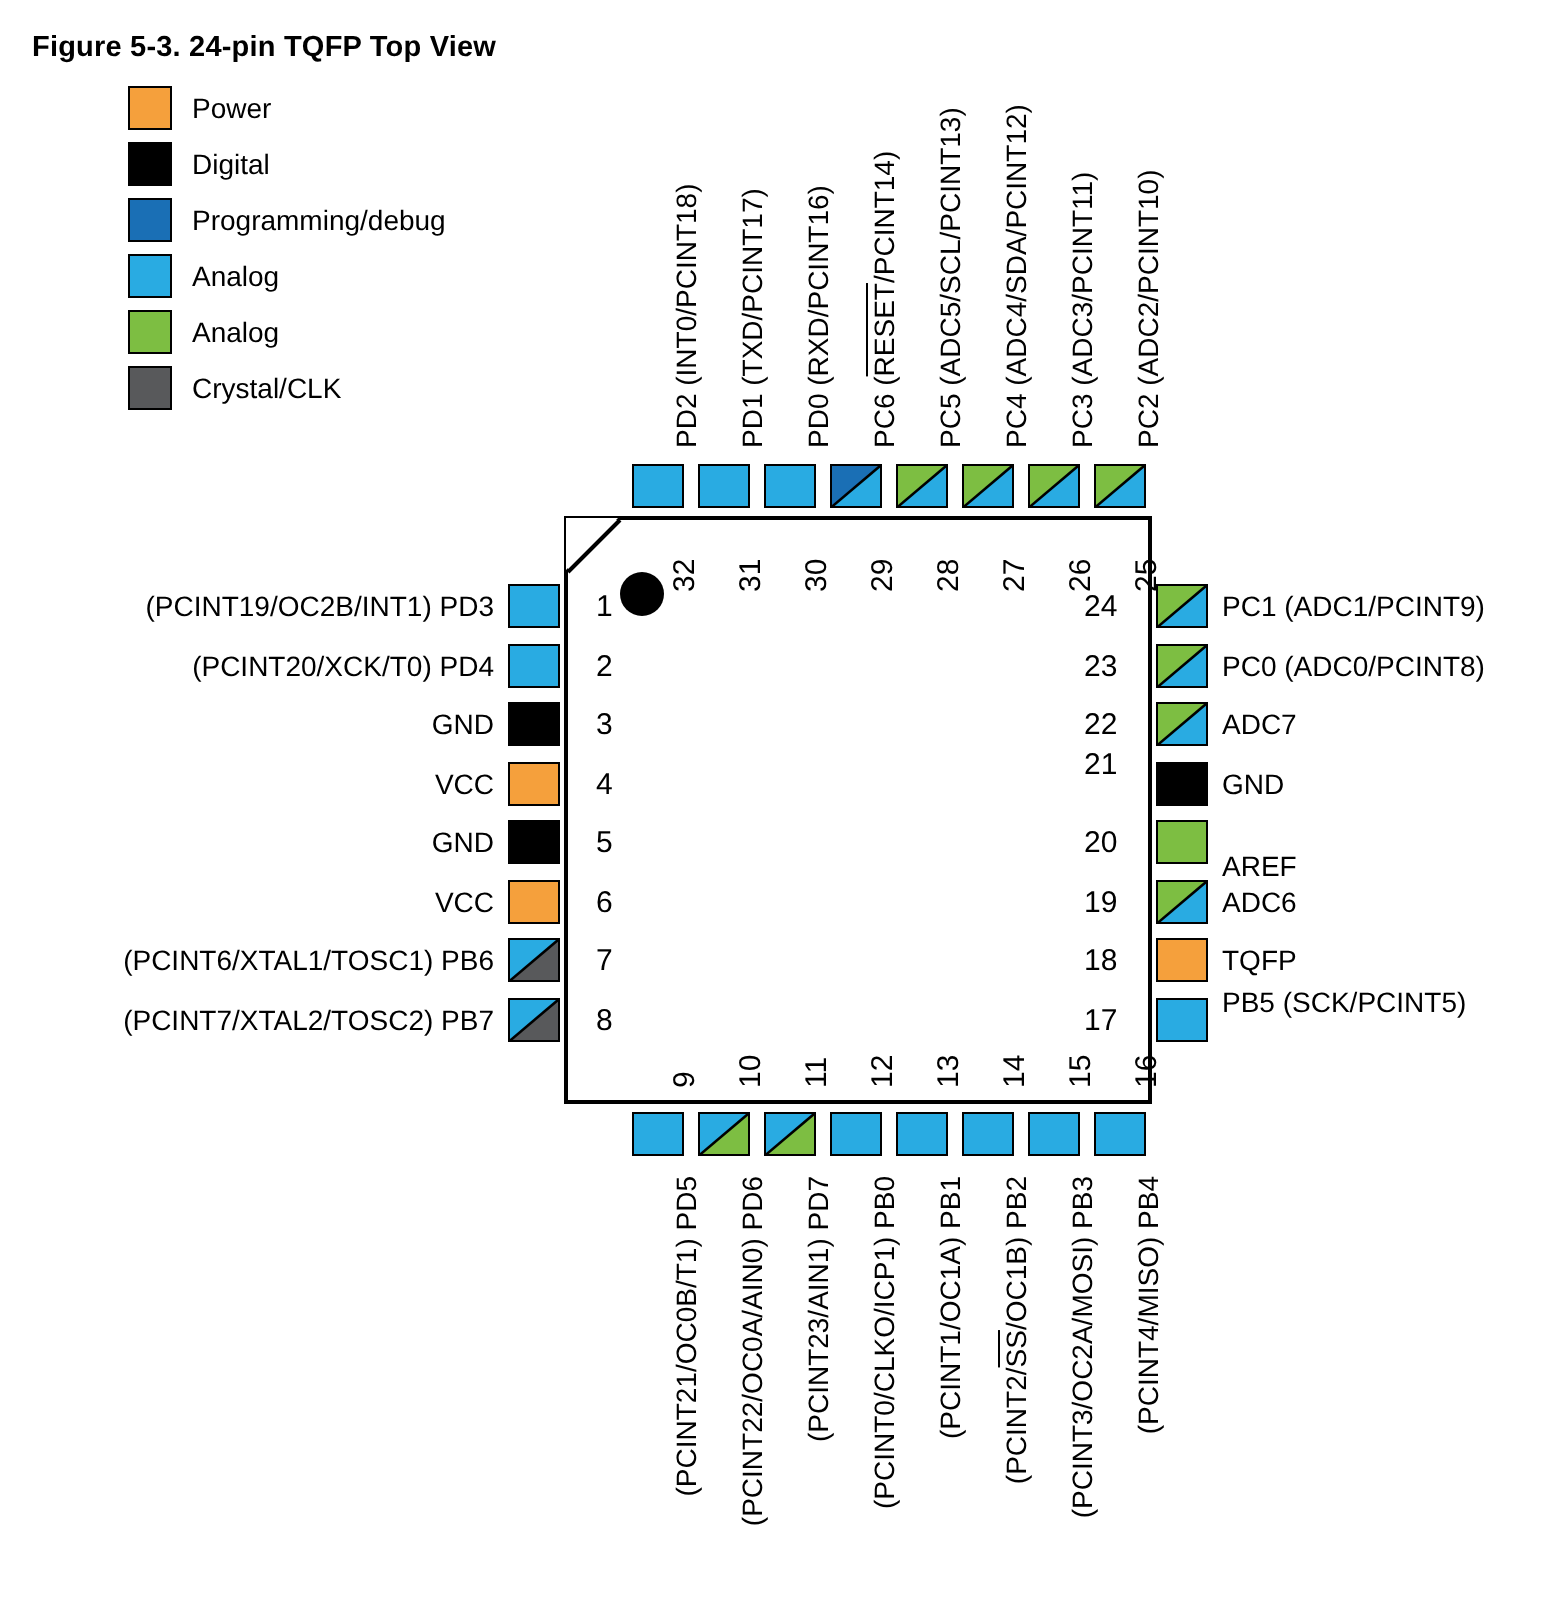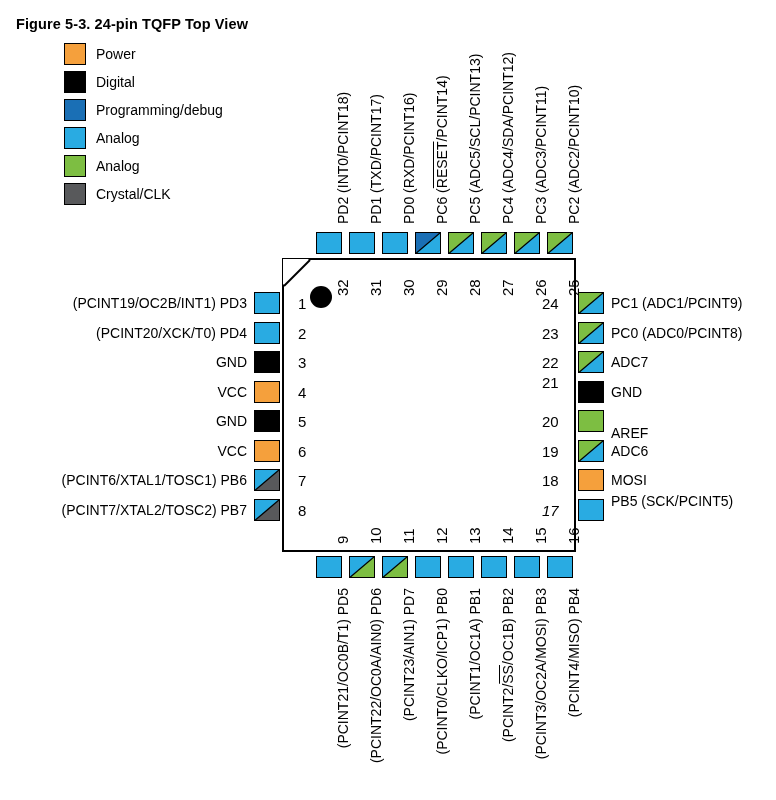--- a/index.html
+++ b/index.html
@@ -288,19 +288,19 @@
       <div class="pad h" style="background: rgb(41, 171, 226); left: 578px; top: 439.5px;">
         <svg viewBox="0 0 26 22" preserveAspectRatio="none" class="tri">
           <path d="M0,0 L26,0 L0,22 Z" fill="#7DBE42"></path>
           <path d="M26,0 L0,22" stroke="#000" stroke-width="1.4" fill="none"></path>
         </svg>
       </div>
       <div class="num" style="left: 542px; top: 443.5px; text-align: center;">19</div>
       <div class="side-lbl right" style="left: 611px; top: 442.5px;">ADC6</div>
       <div class="pad h" style="background: rgb(245, 160, 60); left: 578px; top: 469px;"></div>
       <div class="num" style="left: 542px; top: 473px;">18</div>
-      <div class="side-lbl right" style="left: 611px; top: 472px;">MOSI</div>
+      <div class="side-lbl right" style="left: 611px; top: 472px;">TQFP</div>
       <div class="pad h" style="background: rgb(41, 171, 226); left: 578px; top: 498.5px;"></div>
-      <div class="num" style="left: 542px; top: 502.5px; font-style: italic;">17</div>
+      <div class="num" style="left: 542px; top: 502.5px;">17</div>
       <div class="side-lbl right" style="left: 611px; top: 493px;">PB5 (SCK/PCINT5)</div>
     </div>
 
 </div>
 
 </body></html>

